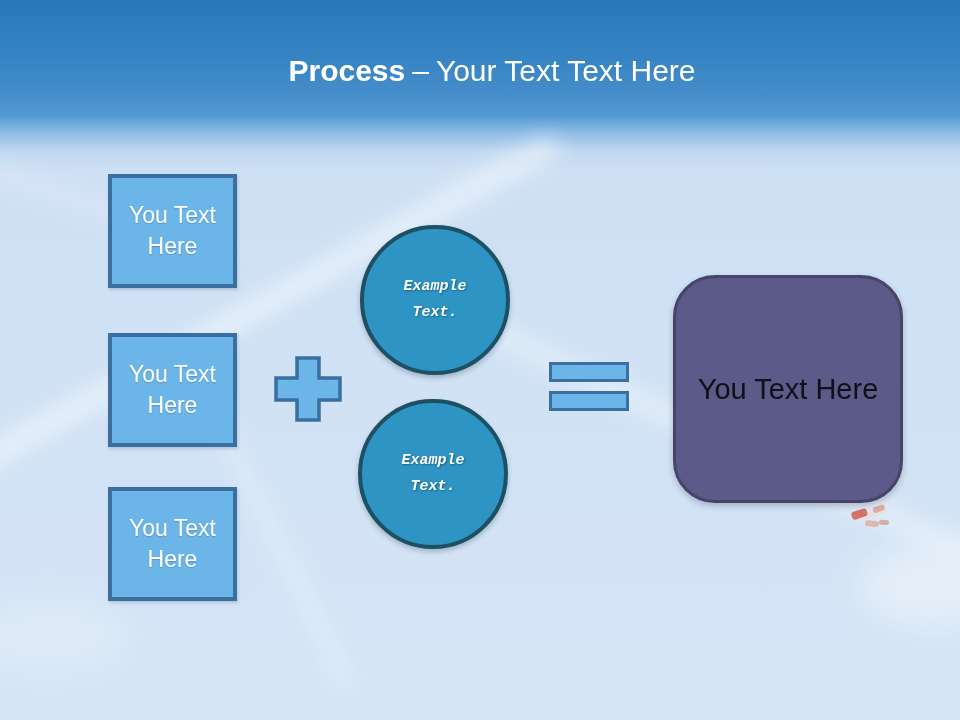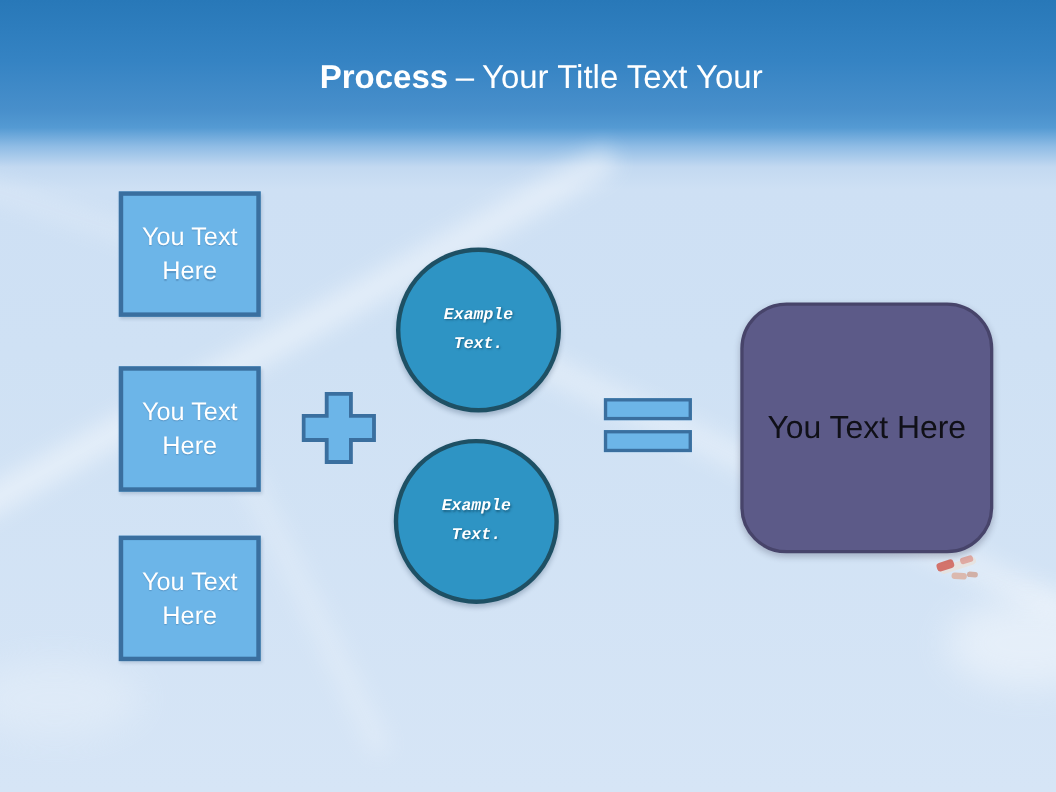--- a/index.html
+++ b/index.html
@@ -81,21 +81,21 @@
     <g transform="rotate(-18 28 21)">
       <rect x="10" y="14" width="34" height="7" rx="3.5" fill="#e8e2dc"></rect>
       <rect x="8" y="10" width="16" height="8" rx="3" fill="#d2574a"></rect>
       <rect x="30" y="12" width="12" height="6" rx="2.5" fill="#e09a8e"></rect>
       <rect x="18" y="24" width="14" height="6" rx="3" transform="rotate(22 25 27)" fill="#dcae9e"></rect>
       <rect x="32" y="27" width="10" height="5" rx="2.5" transform="rotate(22 37 29)" fill="#cfa294"></rect>
     </g>
   </svg>
 
   <div class="header">
-    <h1 class="title"><span class="t-bold">Process</span><span class="t-sep">–</span><span class="t-rest">Your Title Text Your</span></h1>
+    <h1 class="title"><span class="t-bold">Process</span><span class="t-sep">–</span><span class="t-rest">Your Text Text Here</span></h1>
   </div>
 
   <div class="input-box box-1">
     <span class="lbl">You Text Here</span>
   </div>
   <div class="input-box box-2">
     <span class="lbl">You Text Here</span>
   </div>
   <div class="input-box box-3">
     <span class="lbl">You Text Here</span>

